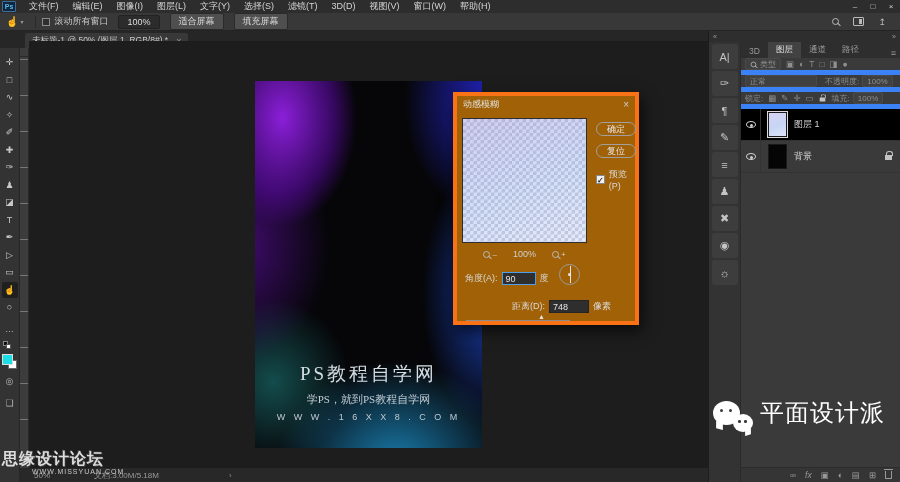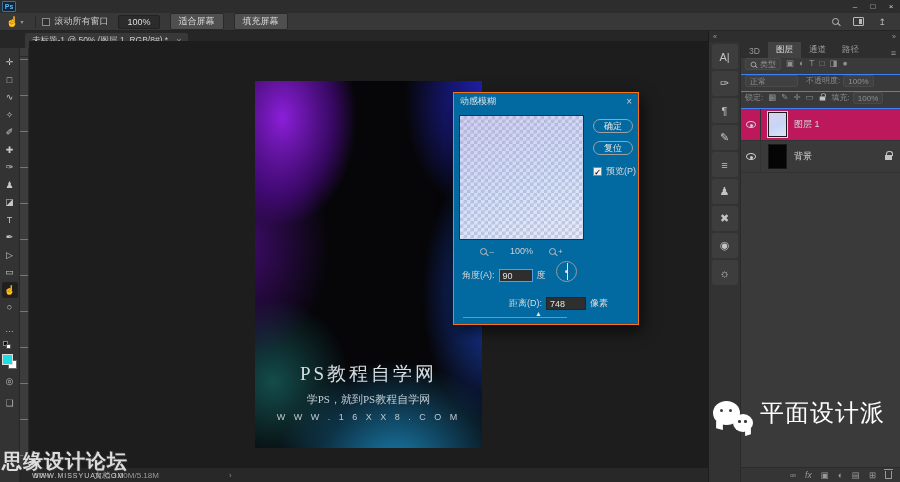--- a/index.html
+++ b/index.html
@@ -86,45 +86,45 @@
   .swatch-main .fg { position:absolute; left:0; top:0; width:11px; height:11px; border:1px solid #ddd; }
   .tool-extra { margin-top:4px; font-size:9px; color:#bbb; }
   
   .statusbar { position:absolute; left:0; top:468px; width:708px; height:14px; background:#282828;
     display:flex; align-items:center; font-size:8px; color:#9a9a9a; }
   .sb-zoom { margin-left:34px; }
   .sb-doc { margin-left:44px; }
   .sb-arrow { margin-left:70px; color:#888; }
   
   .sitemark { position:absolute; left:2px; top:451px; z-index:80; line-height:1; }
-  .sitemark .nm { font-size:20px; font-weight:bold; color:rgba(235,235,235,.92);
+  .sitemark .nm { font-size:16px; font-weight:bold; color:rgba(235,235,235,.92);
     text-shadow:1px 1px 0 #333, -1px -1px 0 #333; letter-spacing:1px; }
   .sitemark .u { font-size:7px; color:rgba(225,225,225,.85); margin-top:1px; margin-left:30px; letter-spacing:1px; }
   
   .dock { position:absolute; left:708px; top:31px; width:192px; height:451px; background:#333;
     border-left:1px solid #1d1d1d; display:flex; flex-direction:column; }
   .dock-header { height:11px; background:#2e2e2e; display:flex; align-items:center; justify-content:space-between;
     font-size:7px; color:#9a9a9a; padding:0 4px; }
   .dock-body { flex:1; display:flex; min-height:0; }
   .icon-col { width:32px; background:#333; border-right:1px solid #2a2a2a; display:flex;
     flex-direction:column; align-items:center; padding-top:2px; }
   .picon { width:26px; height:25px; flex:0 0 25px; margin-bottom:2px; display:flex; align-items:center;
     justify-content:center; font-size:11px; color:#c4c4c4; background:#3d3d3d; border-radius:2px; }
   .panel { flex:1; background:#3a3a3a; display:flex; flex-direction:column; position:relative; }
   .ptabs { height:16px; background:#2e2e2e; display:flex; align-items:flex-end; font-size:8.5px; color:#9a9a9a; }
   .ptab { padding:2px 8px; }
   .ptab.active { background:#424242; color:#e2e2e2; }
   .ptab-menu { margin-left:auto; margin-right:4px; color:#9a9a9a; font-size:9px; }
-  .prow { height:17px; display:flex; align-items:flex-start; font-size:8px; color:#8a8a8a; padding:0 4px; border-bottom:1px solid #3b82f6; }
+  .prow { height:17px; display:flex; align-items:center; font-size:8px; color:#8a8a8a; padding:0 4px; border-bottom:5px solid #3b82f6; }
   .pfield { background:#404040; border:1px solid #4a4a4a; border-radius:2px; padding:0 4px; height:12px;
     display:flex; align-items:center; gap:3px; color:#8f8f8f; }
   .ficon { margin-left:5px; font-size:8.5px; color:#8f8f8f; }
   .layer-row { height:32px; display:flex; align-items:center; font-size:9px; color:#d6d6d6;
     border-bottom:1px solid #333; }
-  .layer-row.selected { background:#be185d; }
+  .layer-row.selected { background:#000000; }
   .eye-cell { width:20px; display:flex; align-items:center; justify-content:center; border-right:1px solid #333; align-self:stretch; }
   .i-eye { position:relative; width:10px; height:7px; border:1px solid #cfcfcf; border-radius:50%; }
   .i-eye::after { content:''; position:absolute; left:3px; top:1.5px; width:3px; height:3px; background:#cfcfcf; border-radius:50%; }
   .thumb { width:19px; height:25px; margin:0 7px 0 7px; border:1px solid #1a1a1a; }
   .thumb.sel { outline:1px solid #dcdcdc; }
   .thumb.grad { background:linear-gradient(155deg,#d7d3f2 0%,#c8d5f5 55%,#dce4f8 100%); }
   .thumb.black { background:#050505; }
   .layer-lock { margin-left:auto; margin-right:8px; }
   .i-lock { position:relative; width:7px; height:5px; background:#c3c3c3; margin-top:4px; display:inline-block; }
   .i-lock::before { content:''; position:absolute; top:-4px; left:1px; width:5px; height:4px;
@@ -141,22 +141,22 @@
   .wc-logo { position:relative; width:44px; height:44px; flex:0 0 44px; }
   .wc-b1 { position:absolute; left:1px; top:4px; width:27px; height:24px; background:#fff; border-radius:50%; }
   .wc-b1::after { content:''; position:absolute; left:3px; bottom:-4px; width:7px; height:7px; background:#fff;
     transform:rotate(15deg) skew(15deg); }
   .wc-b2 { position:absolute; right:3px; top:17px; width:20px; height:18px; background:#fff; border-radius:50%; }
   .wc-b2::after { content:''; position:absolute; right:2px; bottom:-3px; width:6px; height:6px; background:#fff;
     transform:rotate(-15deg) skew(-15deg); }
   .wc-eye { position:absolute; width:3px; height:3px; background:#3a3a3a; border-radius:50%; }
   .wc-name { color:#fff; font-size:24px; letter-spacing:1px; margin-left:4px; white-space:nowrap; }
   
-  .dialog { position:absolute; left:453px; top:92px; width:186px; height:233px; background:#0369a1;
-    border:1px solid #f97316; box-shadow:3px 6px 14px rgba(0,0,0,.65); z-index:70; font-size:9px; color:#d8d8d8; }
+  .dialog { position:absolute; left:453px; top:92px; width:186px; height:233px; background:#a16207;
+    border:4px solid #f97316; box-shadow:3px 6px 14px rgba(0,0,0,.65); z-index:70; font-size:9px; color:#d8d8d8; }
   .dlg-title { height:16px; display:flex; align-items:center; padding:0 6px; color:#e0e0e0; }
   .dlg-close { margin-left:auto; color:#cfcfcf; font-size:10px; }
   .mb-preview { position:absolute; left:5px; top:22px; width:125px; height:125px;
     background-image:
       linear-gradient(45deg,#c9c9cf 25%,transparent 25%,transparent 75%,#c9c9cf 75%),
       linear-gradient(45deg,#c9c9cf 25%,transparent 25%,transparent 75%,#c9c9cf 75%);
     background-size:7px 7px; background-position:0 0,3.5px 3.5px; background-color:#fff;
     border:1px solid #2e2e2e; }
   .mb-preview::after { content:''; position:absolute; inset:0;
     background:linear-gradient(160deg, rgba(162,158,228,.5), rgba(150,180,240,.42) 55%, rgba(188,200,246,.38)); }
@@ -184,20 +184,34 @@
   .magpm { display:flex; align-items:center; gap:2px; }
   .magpm .pm { font-size:8px; color:#cfcfcf; }
 </style>
 </head>
 <body>
 
 <div class="app">
 
   <div class="menubar">
     <div class="ps-logo">Ps</div>
+    <div style="display:flex;">
+
+    <span class="menu-item">文件(F)</span>
+        <span class="menu-item">编辑(E)</span>
+        <span class="menu-item">图像(I)</span>
+        <span class="menu-item">图层(L)</span>
+        <span class="menu-item">文字(Y)</span>
+        <span class="menu-item">选择(S)</span>
+        <span class="menu-item">滤镜(T)</span>
+        <span class="menu-item">3D(D)</span>
+        <span class="menu-item">视图(V)</span>
+        <span class="menu-item">窗口(W)</span>
+        <span class="menu-item">帮助(H)</span>
+      </div>
     <div class="win-ctrls">
       <span class="win-btn">–</span>
       <span class="win-btn">□</span>
       <span class="win-btn">×</span>
     </div>
   </div>
 
   <div class="optionsbar">
     <span class="opt-tool">☝</span>
     <span class="opt-caret">▾</span>
@@ -371,21 +385,21 @@
 
           <span class="ficon">▣</span>
               <span class="ficon">◐</span>
               <span class="ficon">T</span>
               <span class="ficon">□</span>
               <span class="ficon">◨</span>
               <span class="ficon">●</span>
             </span>
         </div>
         <div class="prow">
-          <span class="pfield" style="width:53px;">
+          <span class="pfield" style="width:72px;">
             <span>正常</span>
           </span>
           <span style="margin-left:8px;">不透明度:</span>
           <span class="pfield" style="margin-left:3px;">100%</span>
         </div>
         <div class="prow">
           <span>锁定:</span>
           <span style="display:flex;">
 
           <span class="ficon">▦</span>

